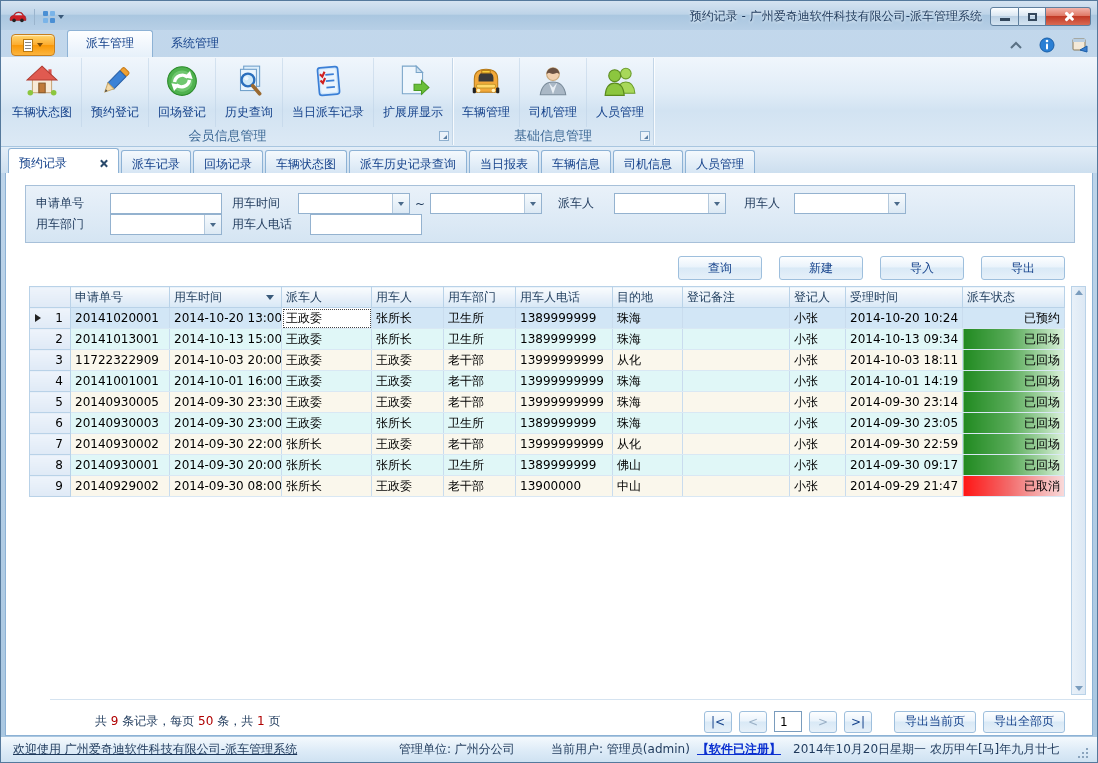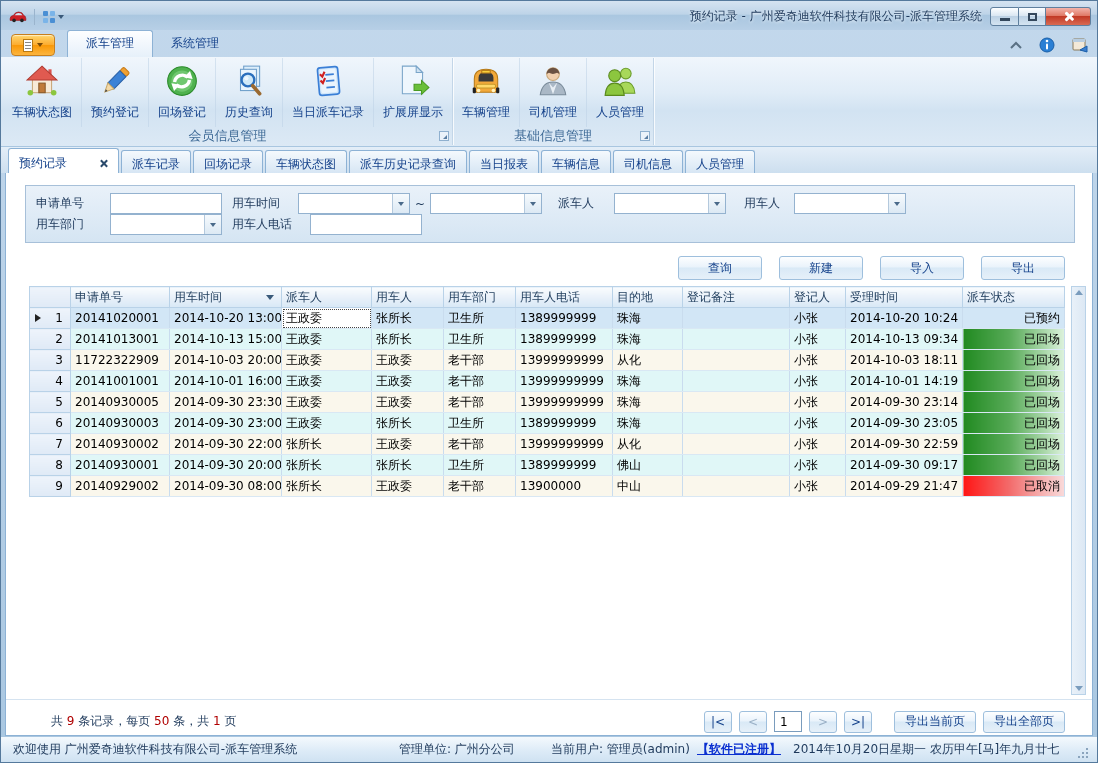--- a/index.html
+++ b/index.html
@@ -111,33 +111,33 @@
   .row-sel td.datacell{background:#d2e6f6;}
   td.focus-cell{background:#fff !important;outline:1.5px dotted #444;outline-offset:-2px;}
   td.statuscell{text-align:right;}
   td.st-green{background:linear-gradient(90deg,#218a21,#57aa57 45%,#a9d7a9 80%,#ddf2dd) !important;color:#0a2a0a;}
   td.st-red{background:linear-gradient(90deg,#ff1515,#f36a6a 45%,#f5b5b5 80%,#f9dada) !important;color:#3a0a0a;}
   .vscroll{width:16px;margin-left:6px;background:linear-gradient(90deg,#e9f1f9,#dce8f4);border:1px solid #b9d2e8;
     display:flex;flex-direction:column;justify-content:space-between;align-items:center;padding:3px 0;}
   .vs-up{width:0;height:0;border-left:4px solid transparent;border-right:4px solid transparent;border-bottom:5px solid #7a9cbd;}
   .vs-down{width:0;height:0;border-left:4px solid transparent;border-right:4px solid transparent;border-top:5px solid #7a9cbd;}
   
-  .pager{flex:none;height:36px;display:flex;align-items:center;border-top:1px solid #d5e3f0;padding:8px 27px 0 45px;margin-top:4px;}
+  .pager{flex:none;height:36px;display:flex;align-items:center;border-top:1px solid #d5e3f0;padding:8px 27px 0 45px;margin-top:4px;margin-left:44px;}
   .pager-summary{color:#1e395b;white-space:nowrap;}
   .pager-summary .num{color:#b00000;}
   .pager-right{margin-left:auto;display:flex;align-items:center;gap:7px;}
   .pg-btn{min-width:28px;height:22px;padding:0;font-size:12px;}
   .pg-btn.disabled{color:#9ab0c6;}
   .pg-input{width:28px;height:21px;border:1px solid #7a9cbd;padding:0 0 0 5px;font-size:12px;font-family:inherit;color:#000;}
   .pg-gap{width:8px;}
   .exp-btn{min-width:76px;height:22px;}
   
   .statusbar{flex:none;height:26px;display:flex;align-items:center;padding:0 8px 0 12px;color:#1e395b;
     background:linear-gradient(#f4f9fd,#ddebf7 55%,#cfe2f2);border-top:1px solid #a9c6e0;white-space:nowrap;}
-  .sb-welcome{width:386px;overflow:hidden;}
+  .sb-welcome{width:386px;overflow:hidden;text-decoration:underline;}
   .sb-org{width:152px;}
   .sb-user{width:146px;}
   .sb-license{color:#0a2fd0;font-weight:bold;text-decoration:underline;margin-right:12px;}
   .sb-date{flex:1;overflow:hidden;}
   .sb-grip{width:13px;height:13px;position:relative;align-self:flex-end;margin-bottom:3px;}
   .sb-grip::before{content:"";position:absolute;right:1px;bottom:1px;width:2px;height:2px;background:#8aa4bd;
     box-shadow:-4px 0 0 #8aa4bd,-8px 0 0 #8aa4bd,0 -4px 0 #8aa4bd,-4px -4px 0 #8aa4bd,0 -8px 0 #8aa4bd;}
   .icon-16 svg{width:18px;height:14px;display:block;}
   .icon-sm svg{display:block;}
 </style>

